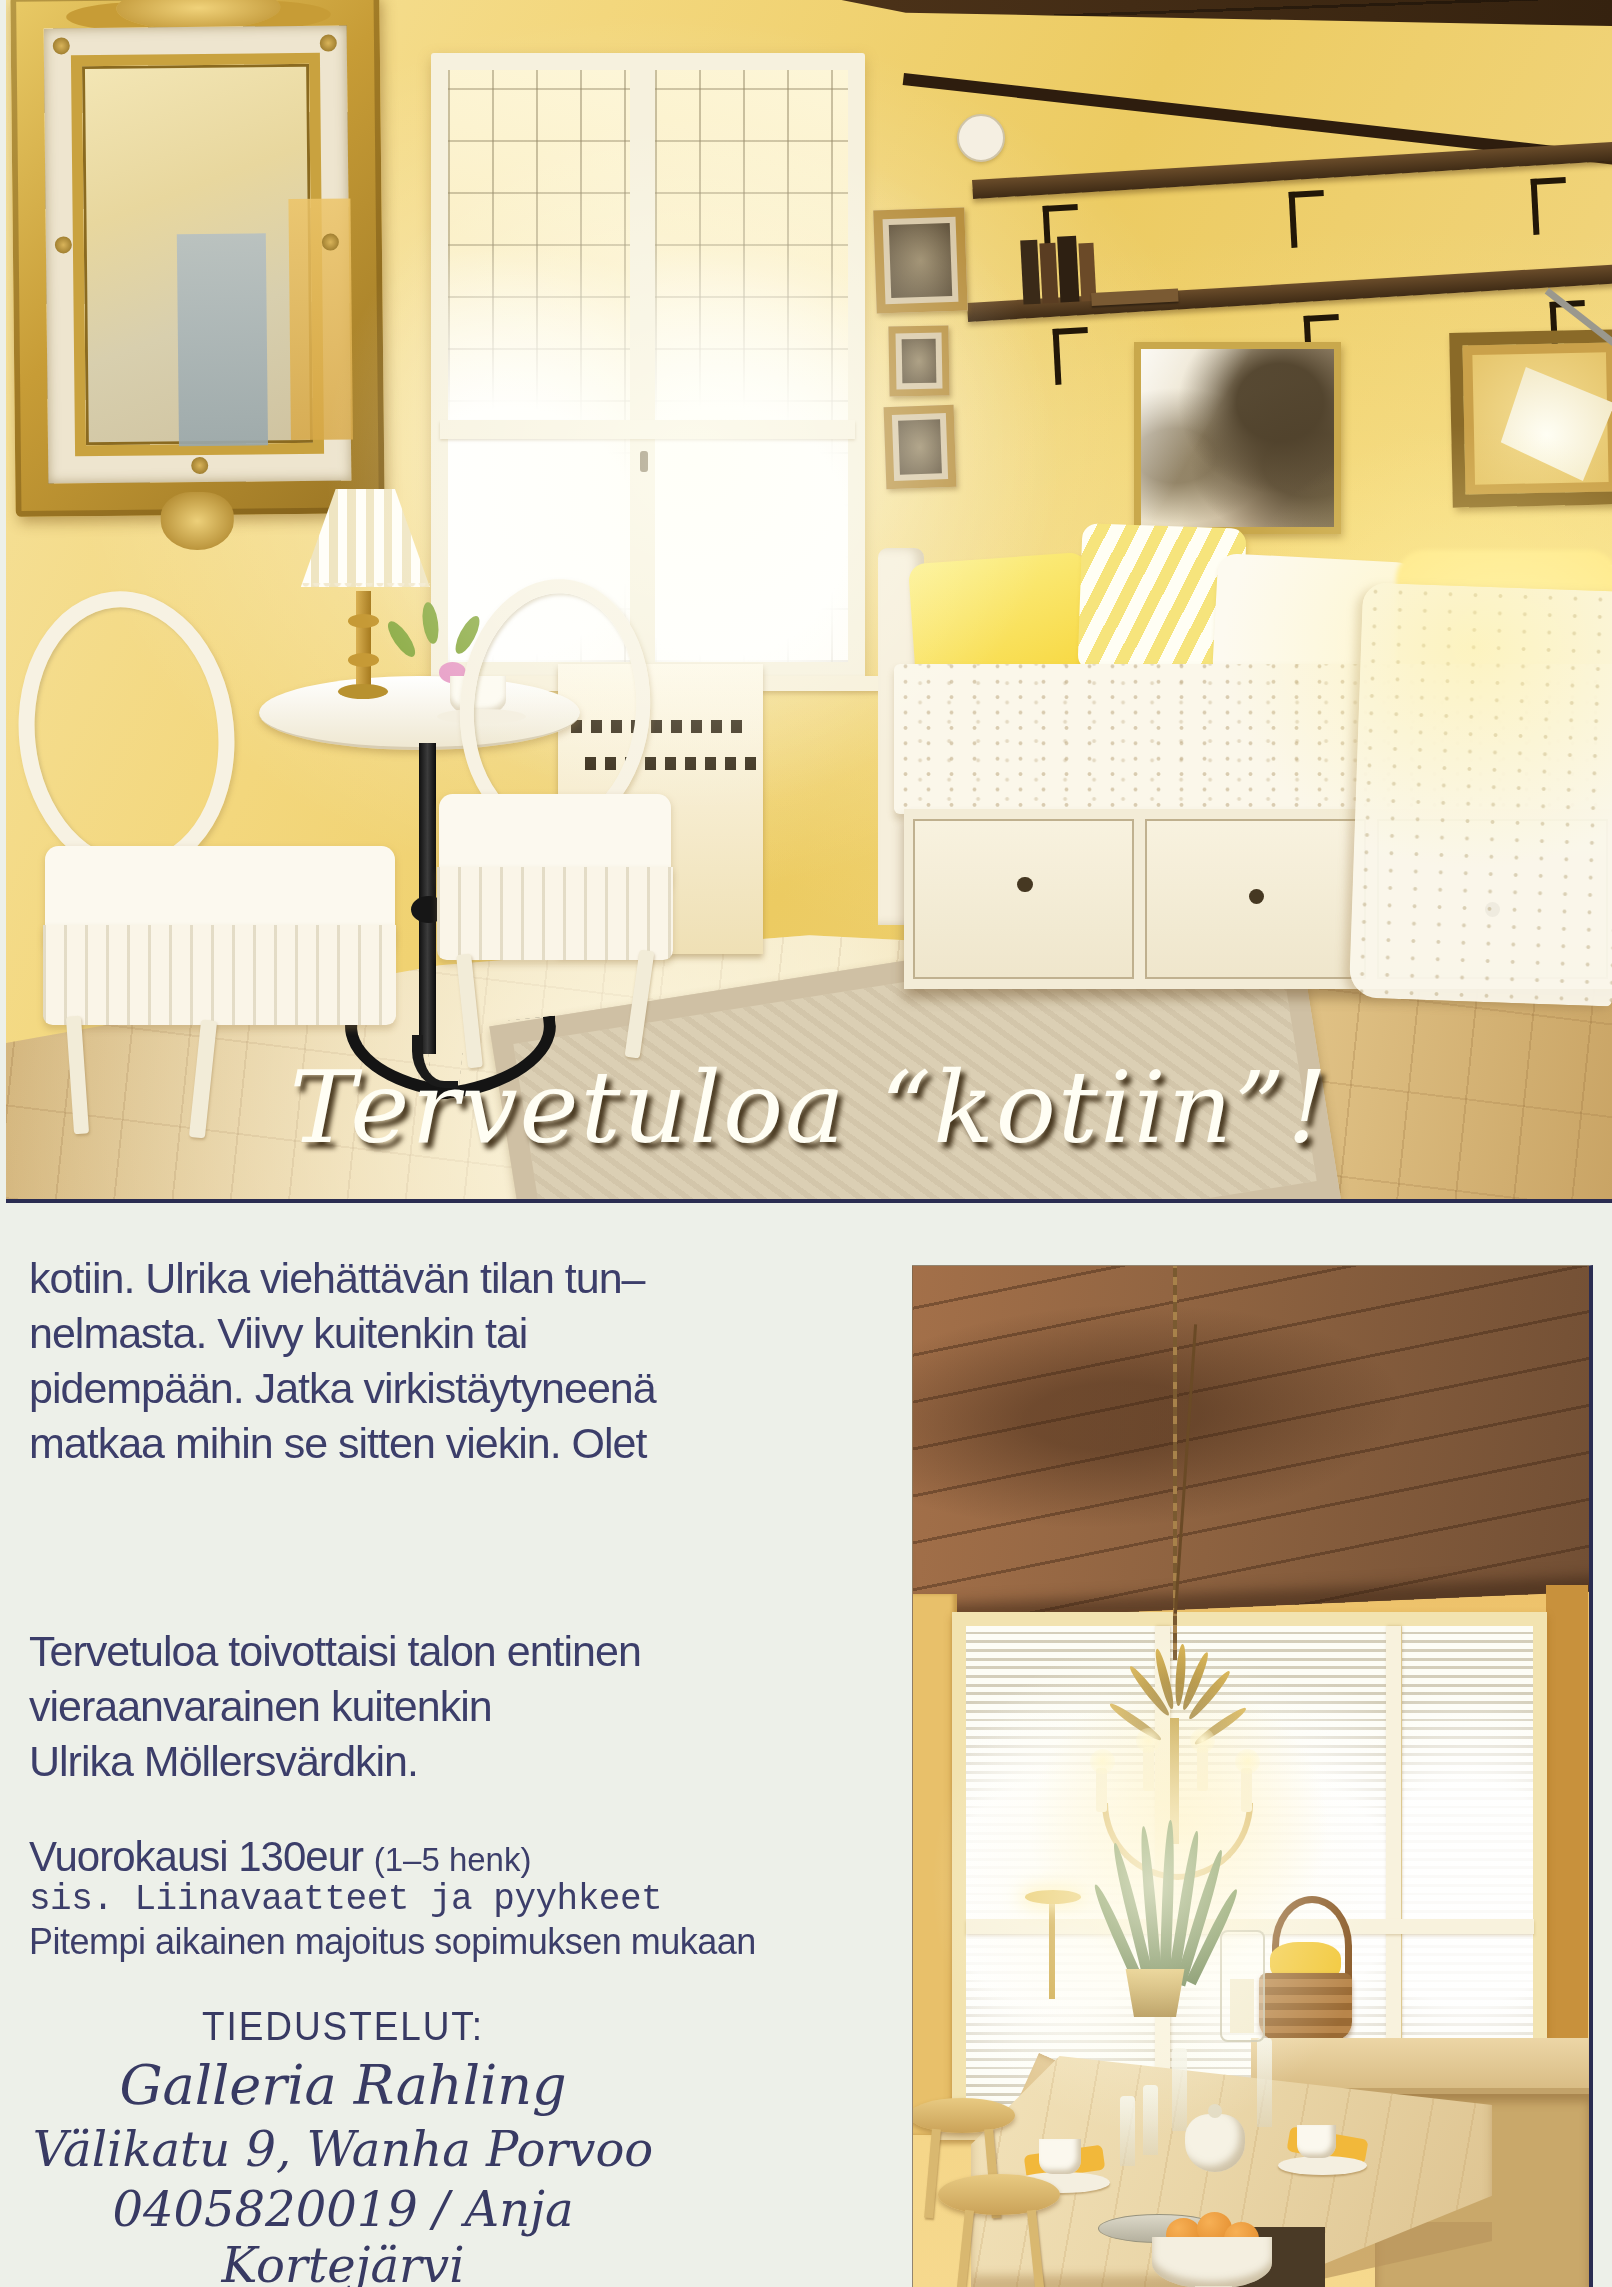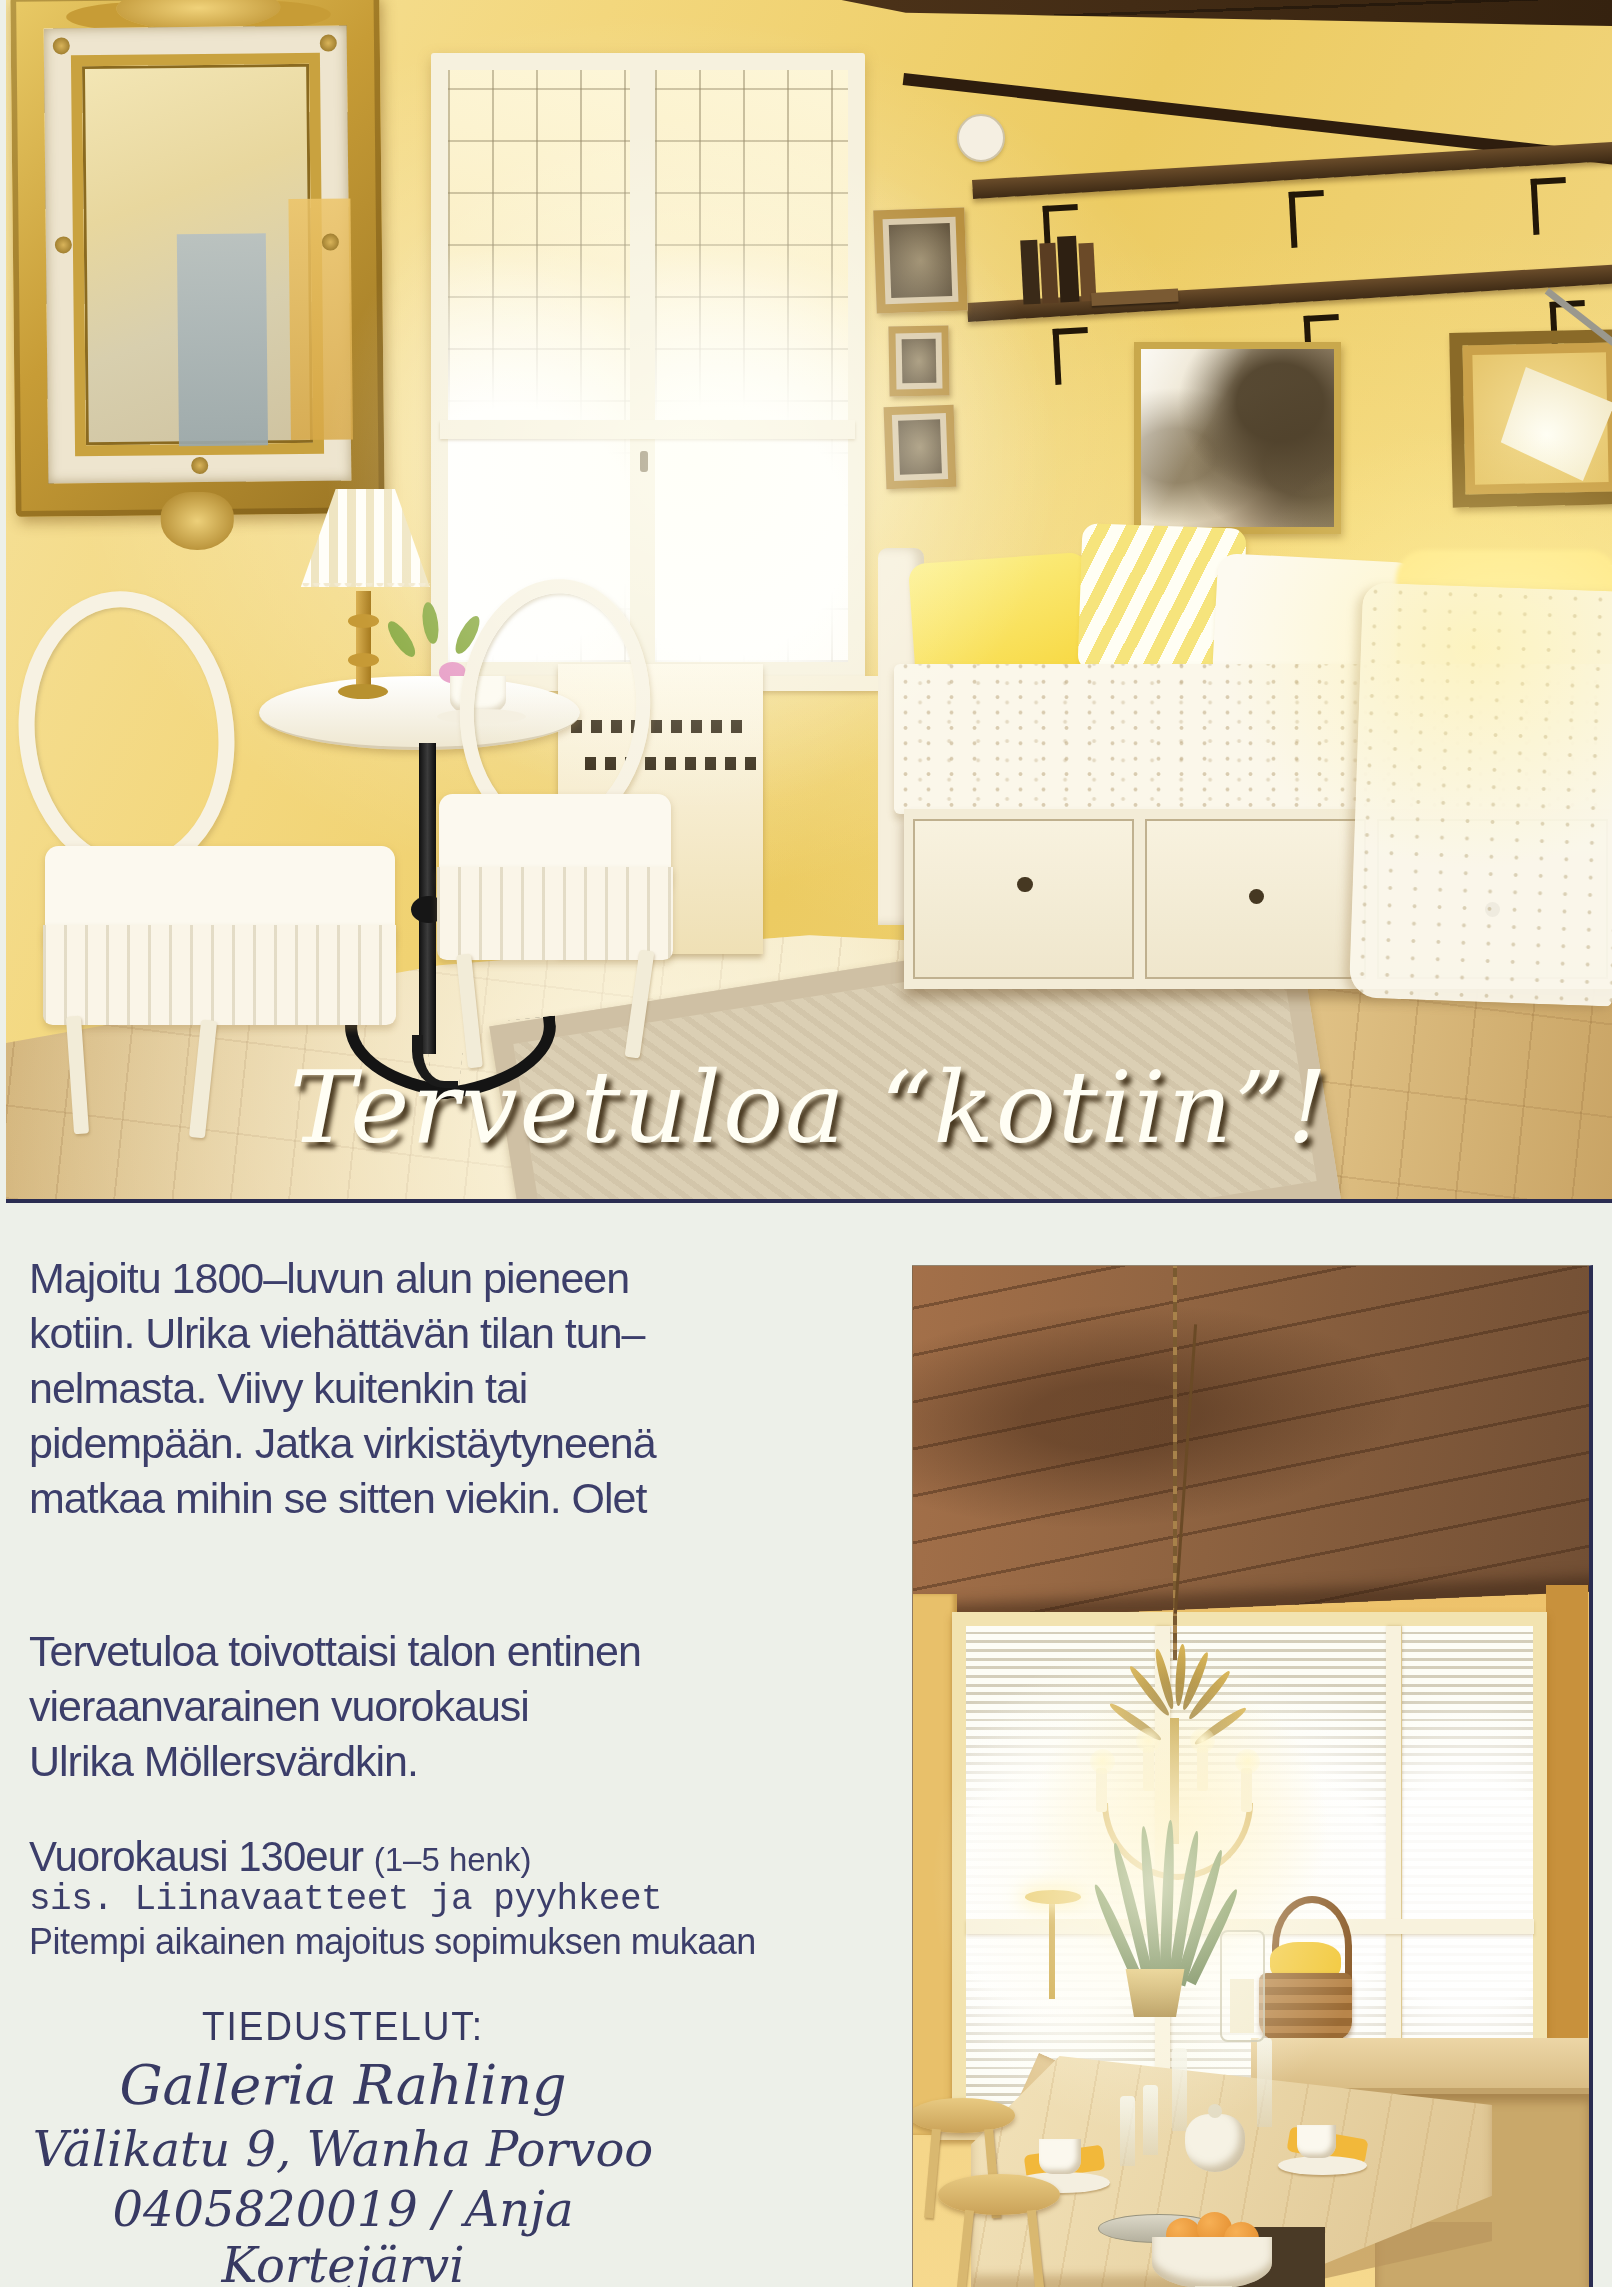--- a/index.html
+++ b/index.html
@@ -356,30 +356,29 @@
     <div class="ab chair-leg" style="left:456px;top:954px;width:14.5px;height:114px;transform:rotate(-6deg);"></div>
     <div class="ab chair-leg" style="left:626px;top:950px;width:14.5px;height:108px;transform:rotate(8deg);"></div>
 
     <div class="ab glow-window"></div>
     <div class="ab glow-bed"></div>
 
     <div class="ab caption">Tervetuloa “kotiin”!</div>
   </div>
 
   <div class="para p1">
-    <div>Majoitu 1800–luvun alun pieneen</div>
     <div>kotiin. Ulrika viehättävän tilan tun–</div>
     <div>nelmasta. Viivy kuitenkin tai</div>
     <div>pidempään. Jatka virkistäytyneenä</div>
     <div>matkaa mihin se sitten viekin. Olet</div>
   </div>
 
   <div class="para p2">
     <div>Tervetuloa toivottaisi talon entinen</div>
-    <div>vieraanvarainen vuorokausi</div>
+    <div>vieraanvarainen kuitenkin</div>
     <div>Ulrika Möllersvärdkin.</div>
   </div>
 
   <div class="price-line">
     <span>Vuorokausi 130eur </span><span class="price-note">(1–5 henk)</span>
   </div>
   <div class="price-sub1">sis. Liinavaatteet ja pyyhkeet</div>
   <div class="price-sub2">Pitempi aikainen majoitus sopimuksen mukaan</div>
 
   <div class="contact">

